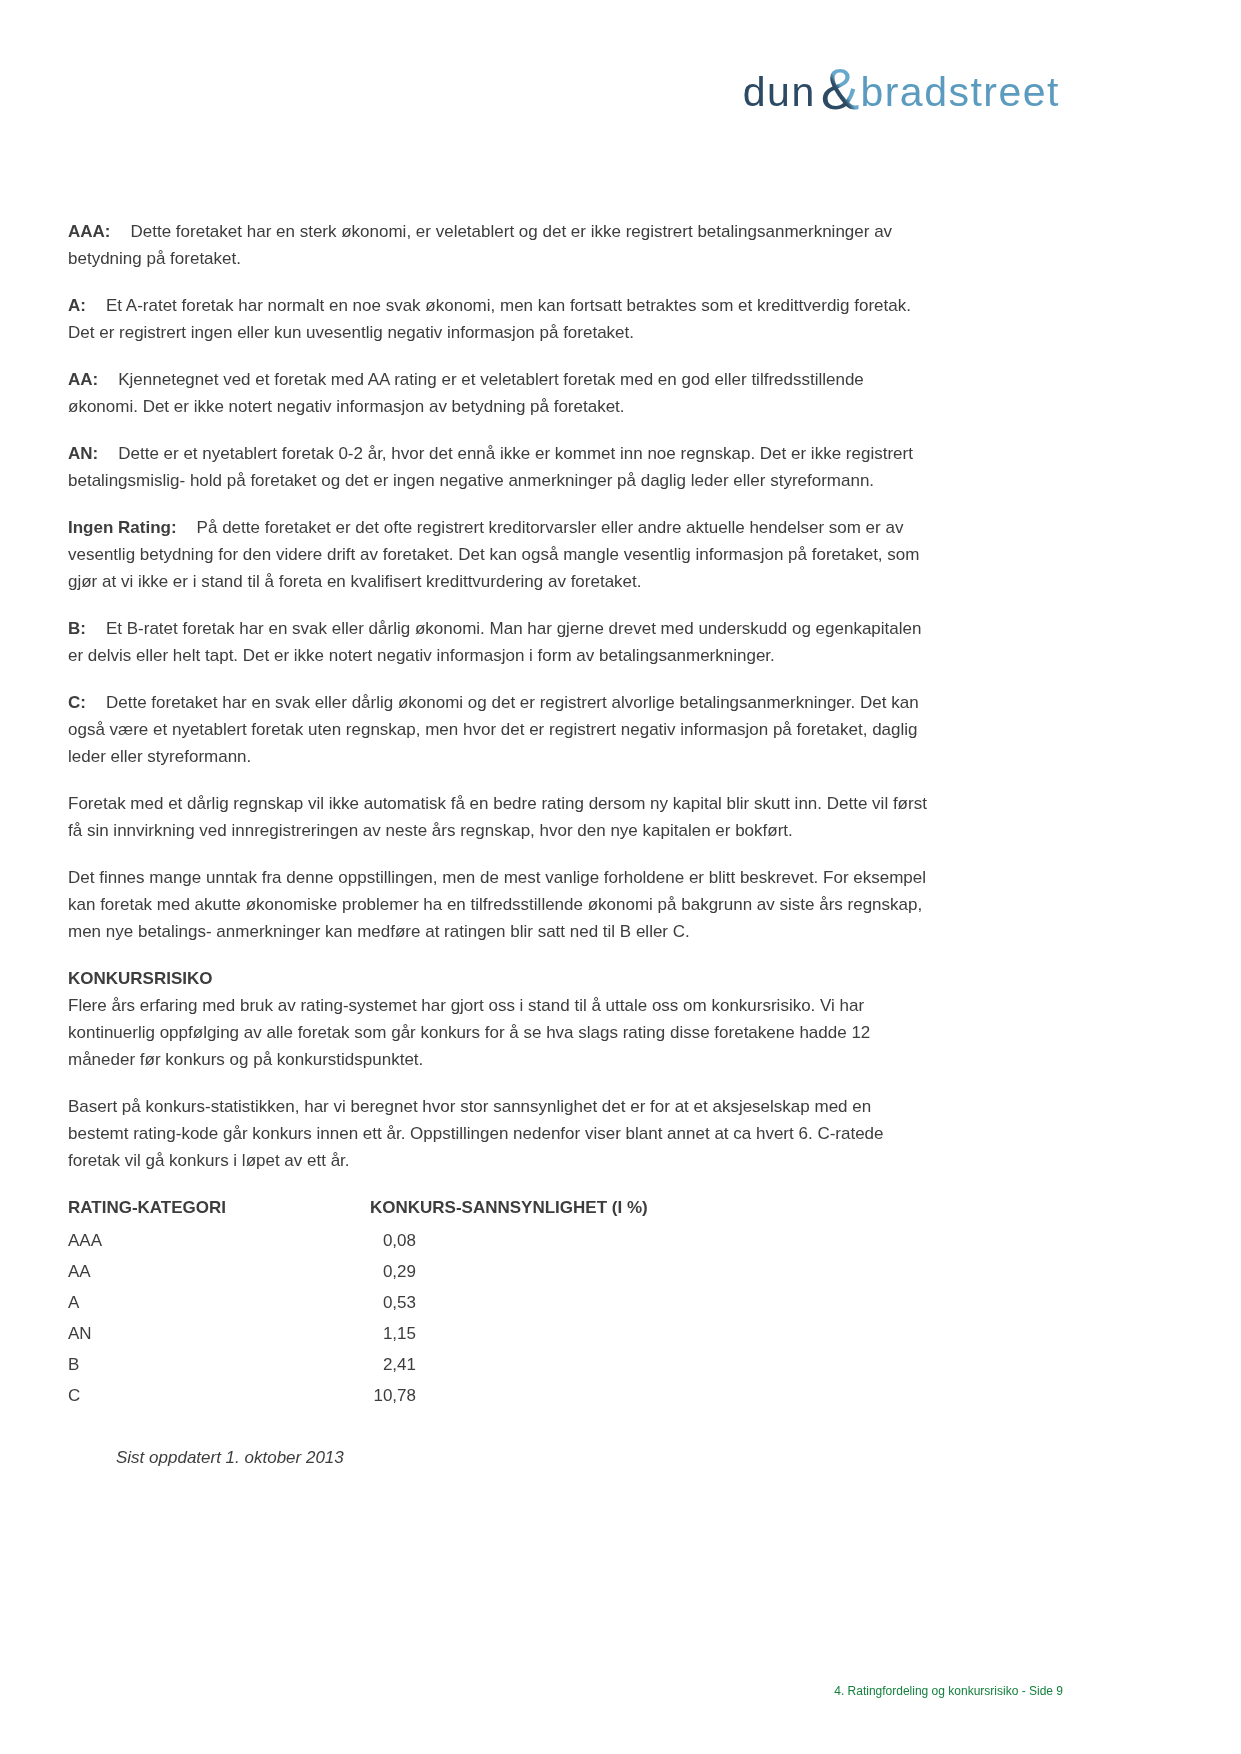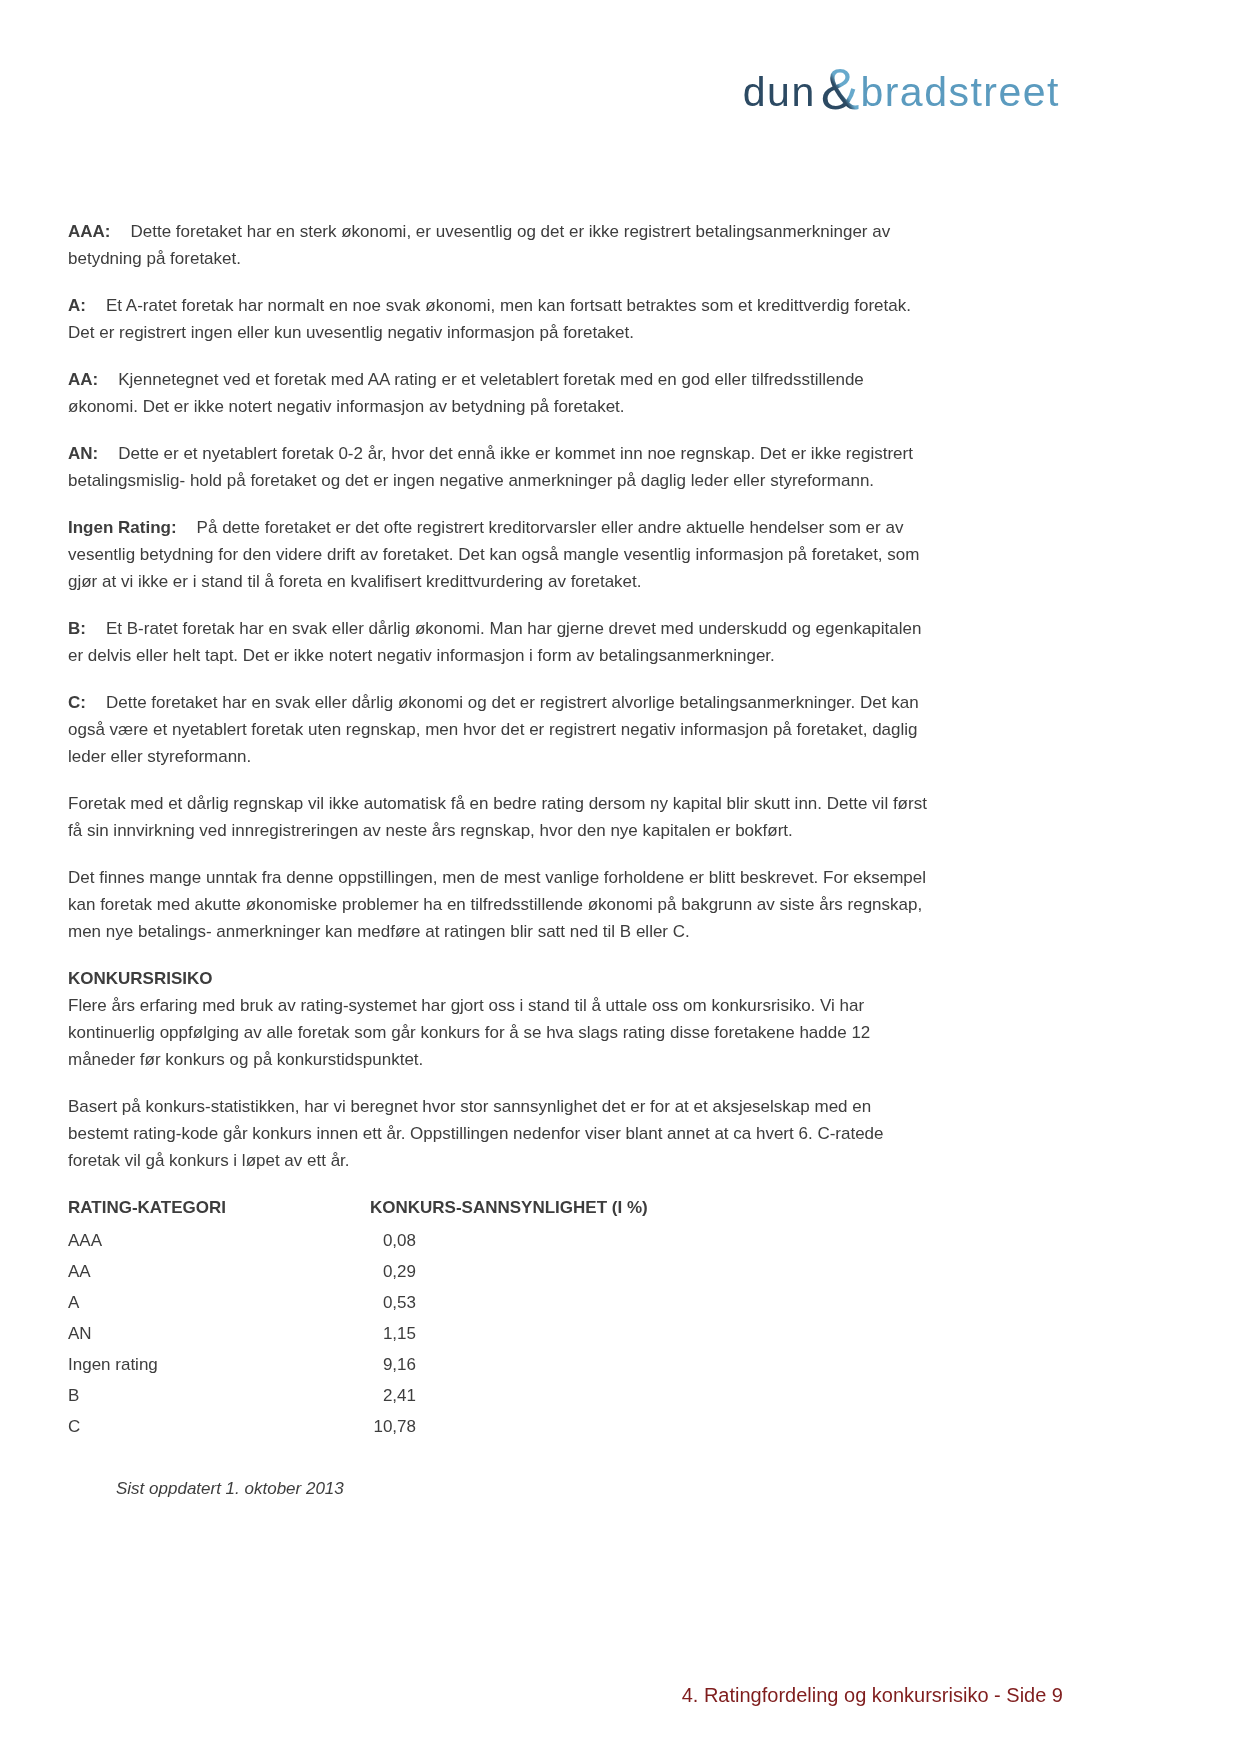--- a/index.html
+++ b/index.html
@@ -80,39 +80,39 @@
     font-style: italic;
     font-size: 17px;
     color: #3d3d3d;
     margin-left: 48px;
   }
 
   .footer {
     position: absolute;
     top: 1684px;
     right: 178px;
-    font-size: 20px;
-    color: #7f1d1d;
+    font-size: 12px;
+    color: #15803d;
     white-space: nowrap;
   }
 </style>
 </head>
 <body>
 
 <div class="page">
 
   <div class="logo">
     <span class="word1">dun</span>
     <span class="amp">&amp;</span>
     <span class="word2">bradstreet</span>
   </div>
 
   <div class="content">
 
-    <p><span class="plabel">AAA:</span><span>Dette foretaket har en sterk økonomi, er uvesentlig og det er ikke registrert betalingsanmerkninger av betydning på foretaket.</span></p>
+    <p><span class="plabel">AAA:</span><span>Dette foretaket har en sterk økonomi, er veletablert og det er ikke registrert betalingsanmerkninger av betydning på foretaket.</span></p>
 
     <p><span class="plabel">A:</span><span>Et A-ratet foretak har normalt en noe svak økonomi, men kan fortsatt betraktes som et kredittverdig foretak. Det er registrert ingen eller kun uvesentlig negativ informasjon på foretaket.</span></p>
 
     <p><span class="plabel">AA:</span><span>Kjennetegnet ved et foretak med AA rating er et veletablert foretak med en god eller tilfredsstillende økonomi. Det er ikke notert negativ informasjon av betydning på foretaket.</span></p>
 
     <p><span class="plabel">AN:</span><span>Dette er et nyetablert foretak 0-2 år, hvor det ennå ikke er kommet inn noe regnskap. Det er ikke registrert betalingsmislig- hold på foretaket og det er ingen negative anmerkninger på daglig leder eller styreformann.</span></p>
 
     <p><span class="plabel">Ingen Rating:</span><span>På dette foretaket er det ofte registrert kreditorvarsler eller andre aktuelle hendelser som er av vesentlig betydning for den videre drift av foretaket. Det kan også mangle vesentlig informasjon på foretaket, som gjør at vi ikke er i stand til å foreta en kvalifisert kredittvurdering av foretaket.</span></p>
 
     <p><span class="plabel">B:</span><span>Et B-ratet foretak har en svak eller dårlig økonomi. Man har gjerne drevet med underskudd og egenkapitalen er delvis eller helt tapt. Det er ikke notert negativ informasjon i form av betalingsanmerkninger.</span></p>
@@ -144,24 +144,20 @@
       </div>
       <div class="trow">
         <div class="tcell-cat">A</div>
         <div class="tcell-val">0,53</div>
       </div>
       <div class="trow">
         <div class="tcell-cat">AN</div>
         <div class="tcell-val">1,15</div>
       </div>
       <div class="trow">
-        <div class="tcell-cat">Ingen rating</div>
-        <div class="tcell-val">9,16</div>
-      </div>
-      <div class="trow">
         <div class="tcell-cat">B</div>
         <div class="tcell-val">2,41</div>
       </div>
       <div class="trow">
         <div class="tcell-cat">C</div>
         <div class="tcell-val">10,78</div>
       </div>
     </div>
 
     <div class="last-updated">Sist oppdatert 1. oktober 2013</div>

